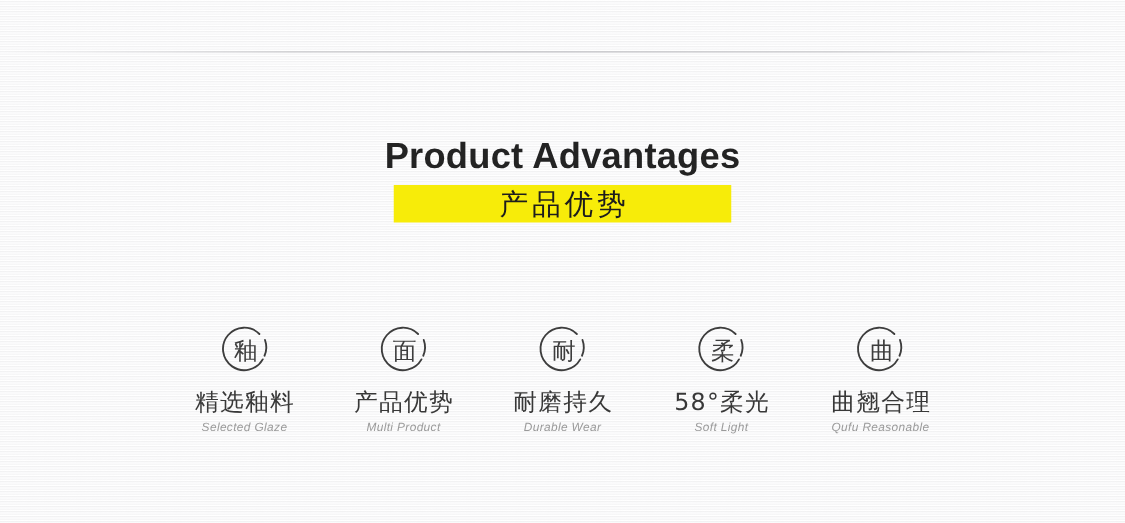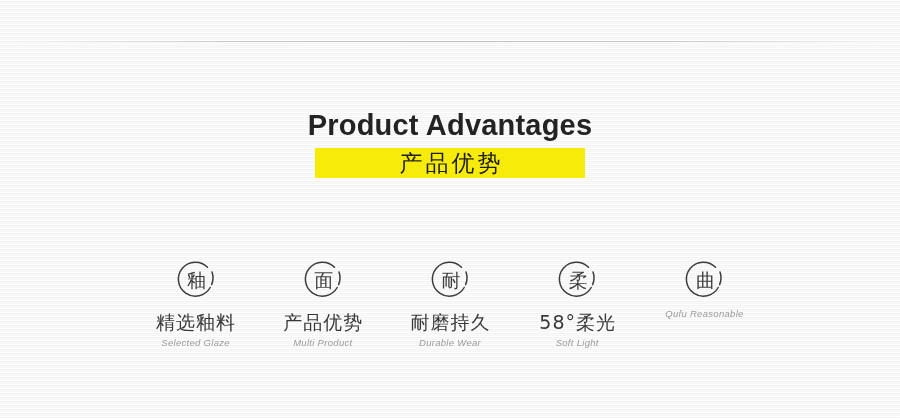--- a/index.html
+++ b/index.html
@@ -221,17 +221,18 @@
     </div>
 
     <div class="feature">
       <div class="feature-icon">
         <svg width="48" height="46" viewBox="0 0 48 46" aria-hidden="true">
           <path d="M35.5 9.2 A 17 17 0 1 0 38.2 29.5" fill="none" stroke="#3d3d3d" stroke-width="1.5" stroke-linecap="round"></path>
           <path d="M40.0 14.0 A 17 17 0 0 1 39.6 26.6" fill="none" stroke="#3d3d3d" stroke-width="1.5" stroke-linecap="round"></path>
         </svg>
         <span class="feature-glyph">曲</span>
       </div>
+      <div class="feature-label">曲翘合理</div>
       <div class="feature-sub">Qufu Reasonable</div>
     </div>
 
   </div>
 </div>
 
 </body></html>

